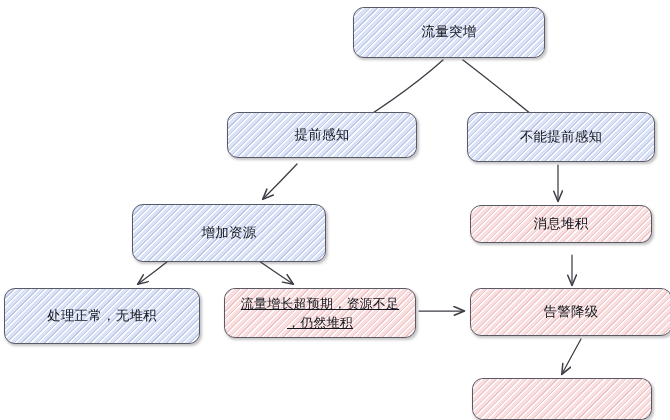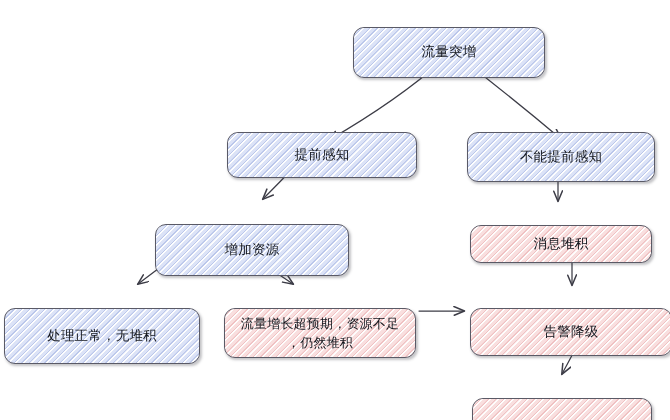--- a/index.html
+++ b/index.html
@@ -37,21 +37,20 @@
     display: flex;
     align-items: center;
     justify-content: center;
     text-align: center;
     color: #12151c;
     font-size: 13.5px;
     line-height: 1.35;
     letter-spacing: 0.2px;
     box-shadow: 1.5px 2px 2.5px rgba(60,60,70,0.30);
     overflow: hidden;
-    margin-top: 20px;
   }
   .node .label {
     position: relative;
     z-index: 2;
     padding: 0 7px;
     white-space: pre-line;
   }
   .node .hatch {
     position: absolute;
     left: -10%;
@@ -82,21 +81,21 @@
     background-image: repeating-linear-gradient(
       -45deg,
       rgba(255,255,255,0.95) 0px,
       rgba(255,255,255,0.95) 1.4px,
       rgba(232,170,172,0.55) 1.6px,
       rgba(232,170,172,0.55) 2.4px,
       rgba(255,255,255,0.0) 2.6px,
       rgba(255,255,255,0.0) 5.4px
     );
   }
-  .node.two-line { font-size: 13px; line-height: 1.5; }
+  .node.two-line { font-size: 13px; line-height: 1.5; text-decoration: underline; }
 </style>
 </head>
 <body>
 
 <div id="canvas">
 
   <svg class="edges" viewBox="0 0 670 420" xmlns="http://www.w3.org/2000/svg">
     <defs>
       <marker id="ah" markerWidth="11" markerHeight="11" refX="8.6" refY="4" orient="auto">
         <path d="M 0.5 0.4 L 9 4 L 0.8 7.4" fill="none" stroke="#3c3c46" stroke-width="1.2" stroke-linecap="round" stroke-linejoin="round"></path>
@@ -123,21 +122,21 @@
   <div class="node blue" style="left:227px; top:112px; width:190px; height:46px;">
     <span class="hatch"></span>
     <span class="label">提前感知</span>
   </div>
 
   <div class="node blue" style="left:467px; top:112px; width:188px; height:50px;">
     <span class="hatch"></span>
     <span class="label">不能提前感知</span>
   </div>
 
-  <div class="node blue" style="left:155px; top:204px; width:194px; height:52px;">
+  <div class="node blue" style="left:132px; top:204px; width:194px; height:58px;">
     <span class="hatch"></span>
     <span class="label">增加资源</span>
   </div>
 
   <div class="node pink" style="left:470px; top:205px; width:182px; height:38px;">
     <span class="hatch"></span>
     <span class="label">消息堆积</span>
   </div>
 
   <div class="node blue" style="left:4px; top:288px; width:196px; height:56px;">

